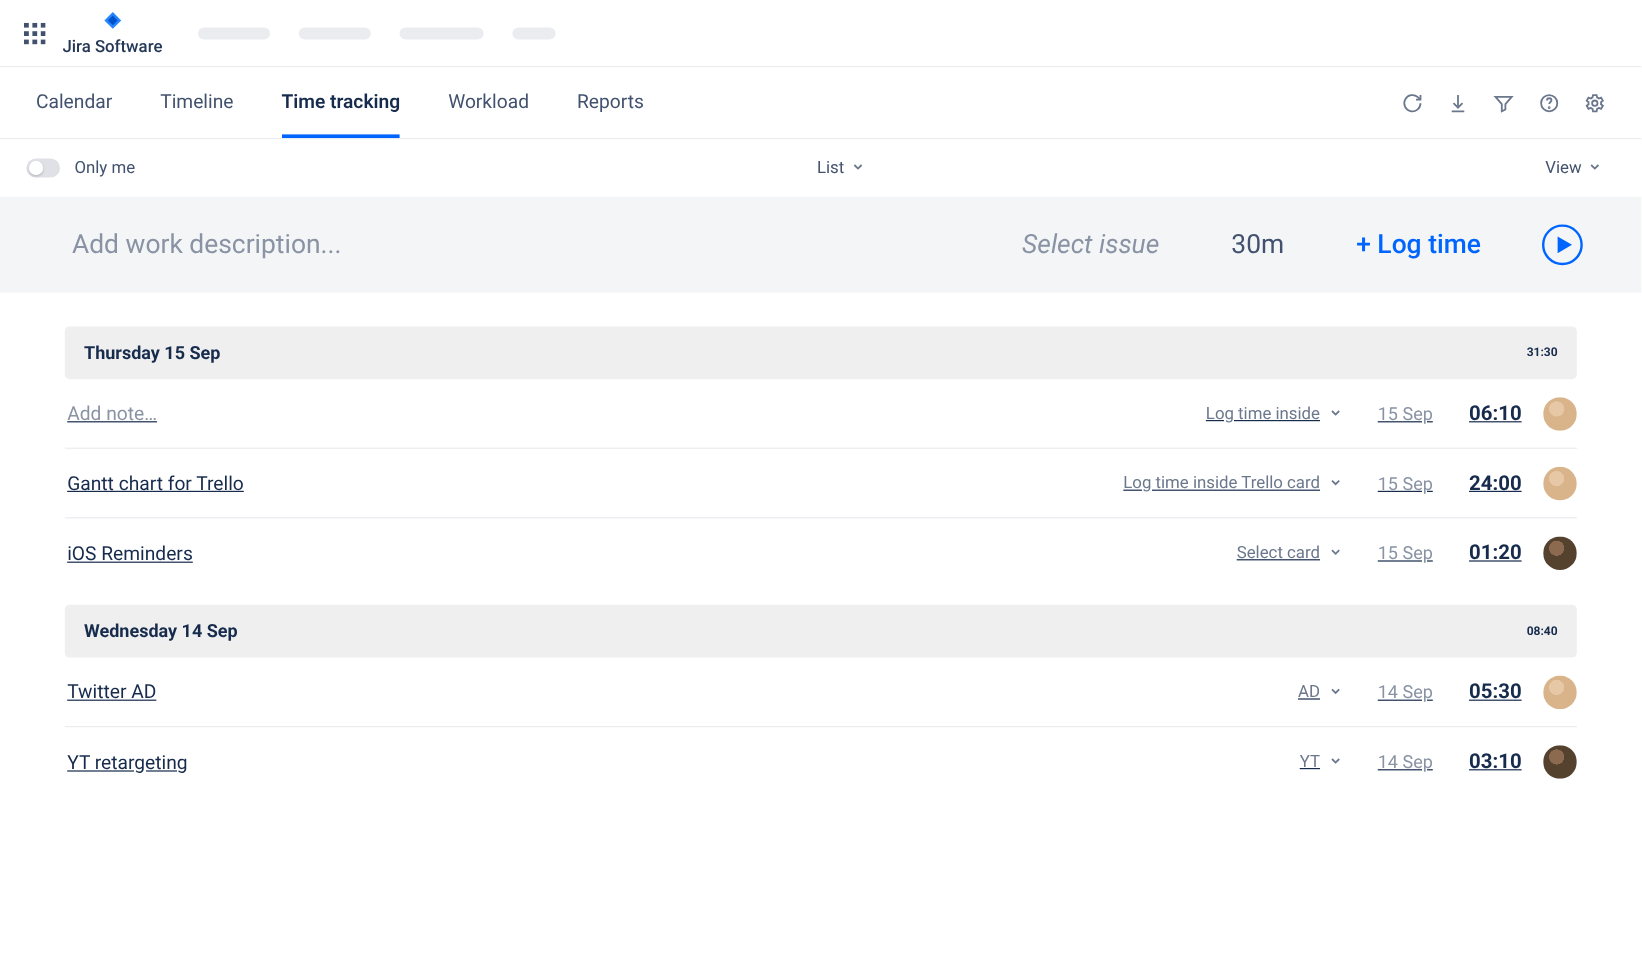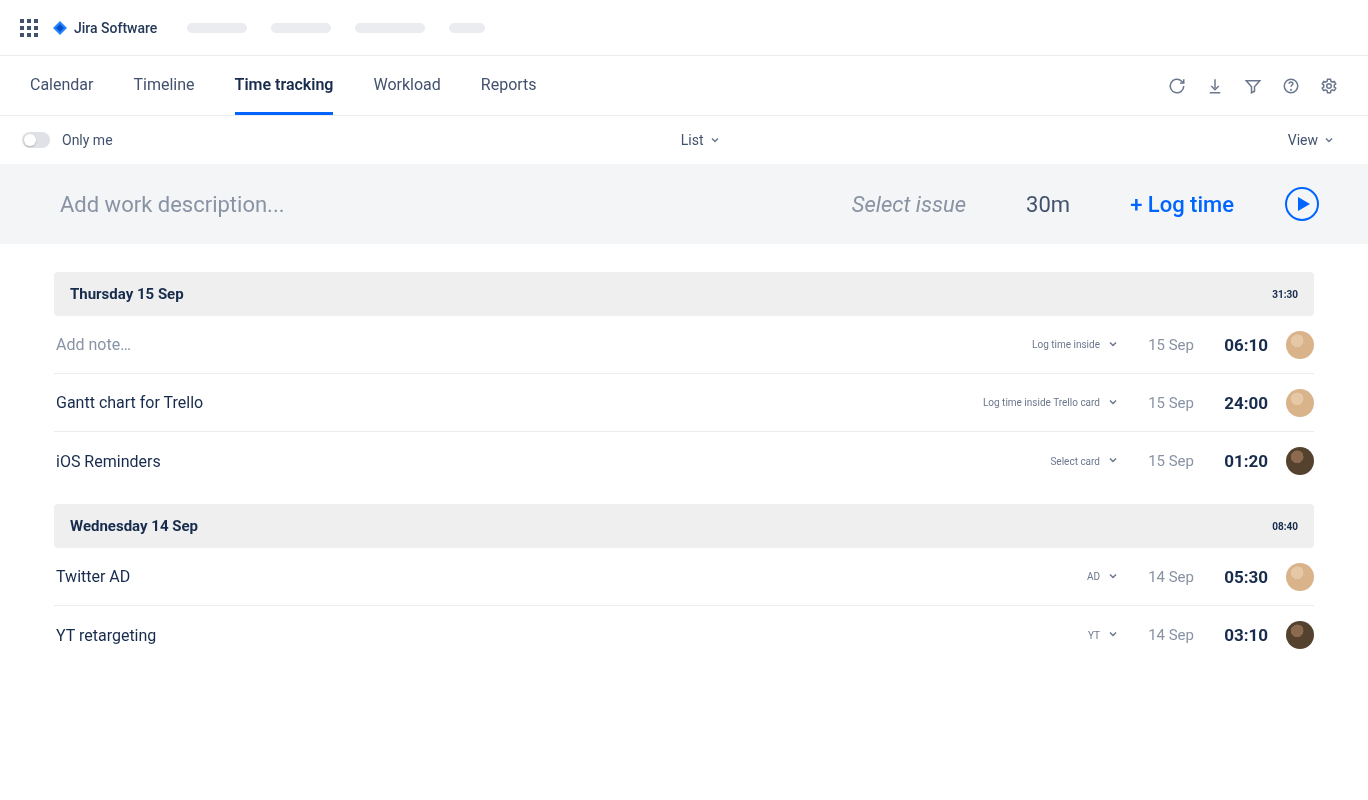--- a/index.html
+++ b/index.html
@@ -14,21 +14,21 @@
   }
   *{box-sizing:border-box;margin:0;padding:0;}
   body{
     font-family:-apple-system,BlinkMacSystemFont,"Segoe UI",Roboto,Helvetica,Arial,sans-serif;
     font-size:14px;color:var(--text);background:#fff;width:1368px;height:800px;overflow:hidden;
   }
 
   
   .topbar{height:56px;border-bottom:1px solid var(--border);display:flex;align-items:center;padding:0 20px;gap:14px;}
   .apps-icon svg{width:18px;height:18px;display:block;}
-  .brand{display:flex;align-items:center;gap:6px;}
+  .brand{display:flex;align-items:center;gap:6px;flex-direction:column;}
   .brand svg{width:16px;height:16px;}
   .brand-text{font-weight:500;color:#253858;}
   .skeleton{height:10px;border-radius:5px;background:#EBECF0;}
   .sk1{width:60px;}
   .sk2{width:60px;}
   .sk3{width:70px;}
   .sk4{width:36px;}
   .skeleton-wrap{display:flex;gap:24px;margin-left:16px;}
 
   
@@ -57,25 +57,25 @@
   .logtime{font-size:22px;font-weight:500;color:var(--blue);margin:0 30px;cursor:pointer;}
   .playbtn{margin-left:20px;cursor:pointer;}
   .playbtn svg{width:36px;height:36px;display:block;}
 
   
   .content{padding:28px 54px 0 54px;}
   .group-header{background:var(--group-bg);border-radius:4px;height:44px;display:flex;align-items:center;justify-content:space-between;padding:14px 16px;}
   .group-title{font-weight:700;font-size:15px;}
   .group-total{font-weight:700;font-size:10px;}
 
-  .row{height:58px;display:flex;align-items:center;border-bottom:1px solid var(--border);gap:18px;padding-left:2px;}
+  .row{height:58px;display:flex;align-items:center;border-bottom:1px solid var(--border);gap:18px;padding-left:2px;text-decoration:underline;}
   .row:last-child{border-bottom:none;}
   .row-title{flex:1;font-size:16px;color:#172B4D;}
   .row-title.placeholder{color:var(--muted2);}
-  .row-select{display:flex;align-items:center;gap:8px;color:var(--muted);font-size:10px;cursor:pointer;min-width:0;}
+  .row-select{display:flex;align-items:center;gap:8px;color:var(--muted);font-size:14px;cursor:pointer;min-width:0;}
   .row-date{color:var(--muted2);font-size:15px;width:58px;text-align:right;}
   .row-time{font-weight:700;font-size:17px;width:56px;text-align:right;}
   .avatar{width:28px;height:28px;border-radius:50%;flex:none;}
   .av1{background:radial-gradient(circle at 40% 35%, #e7c8a6 25%, transparent 26%),linear-gradient(#d9b48a,#d9b48a);}
   .av2{background:radial-gradient(circle at 40% 35%, #8c6a4f 25%, transparent 26%),linear-gradient(#54422f,#54422f);}
 
   .block{margin-bottom:14px;}
   .rows{}
 </style>
 </head>

